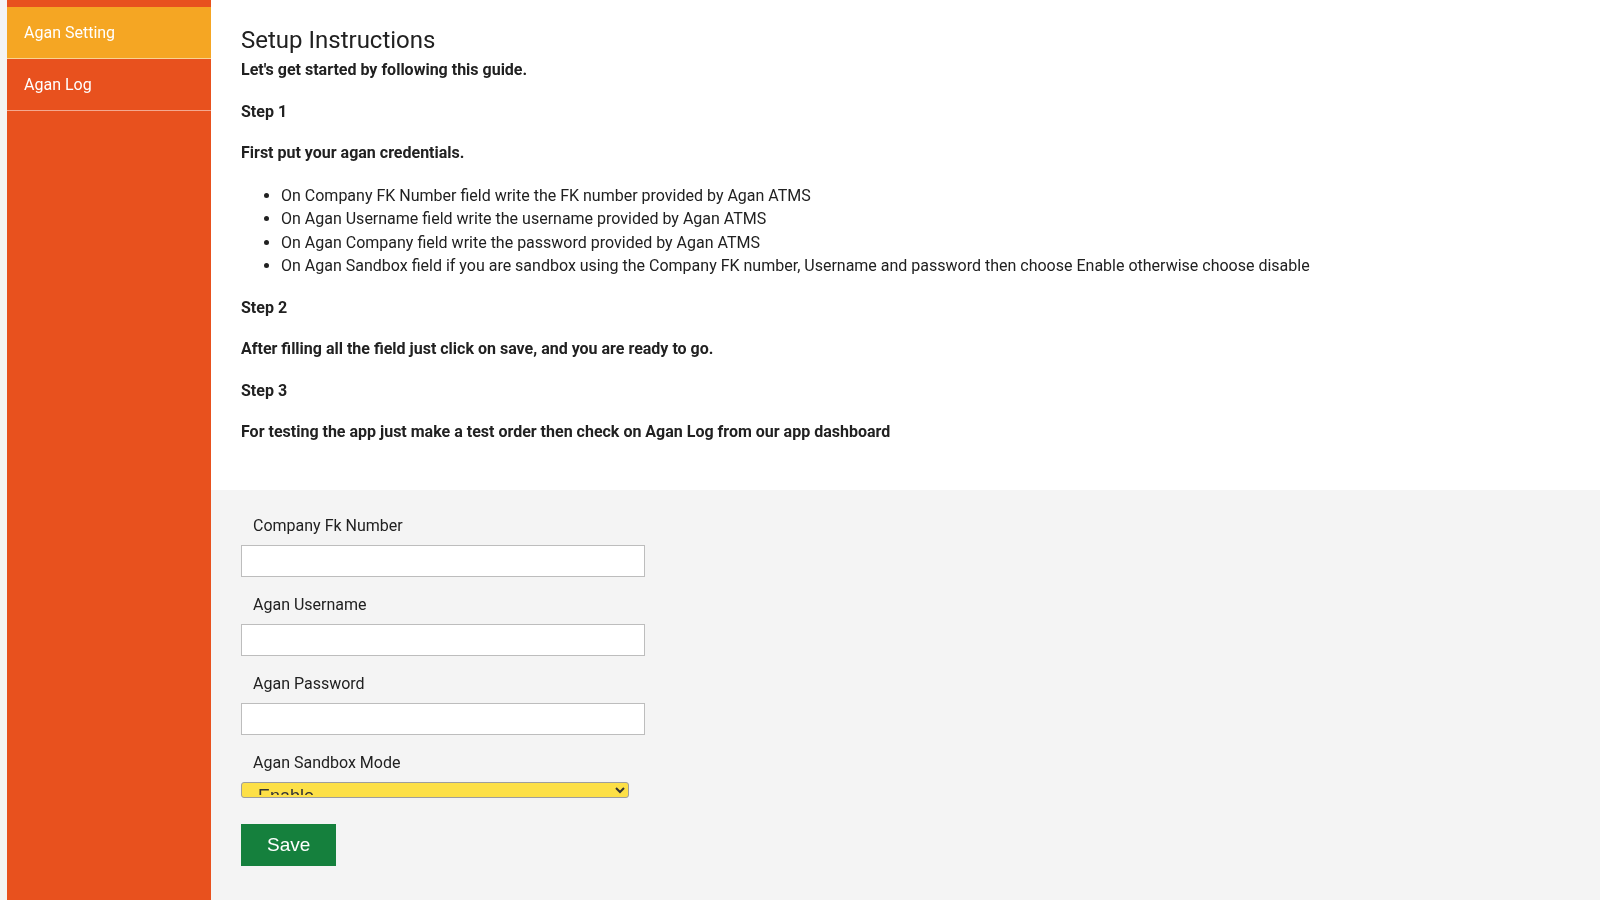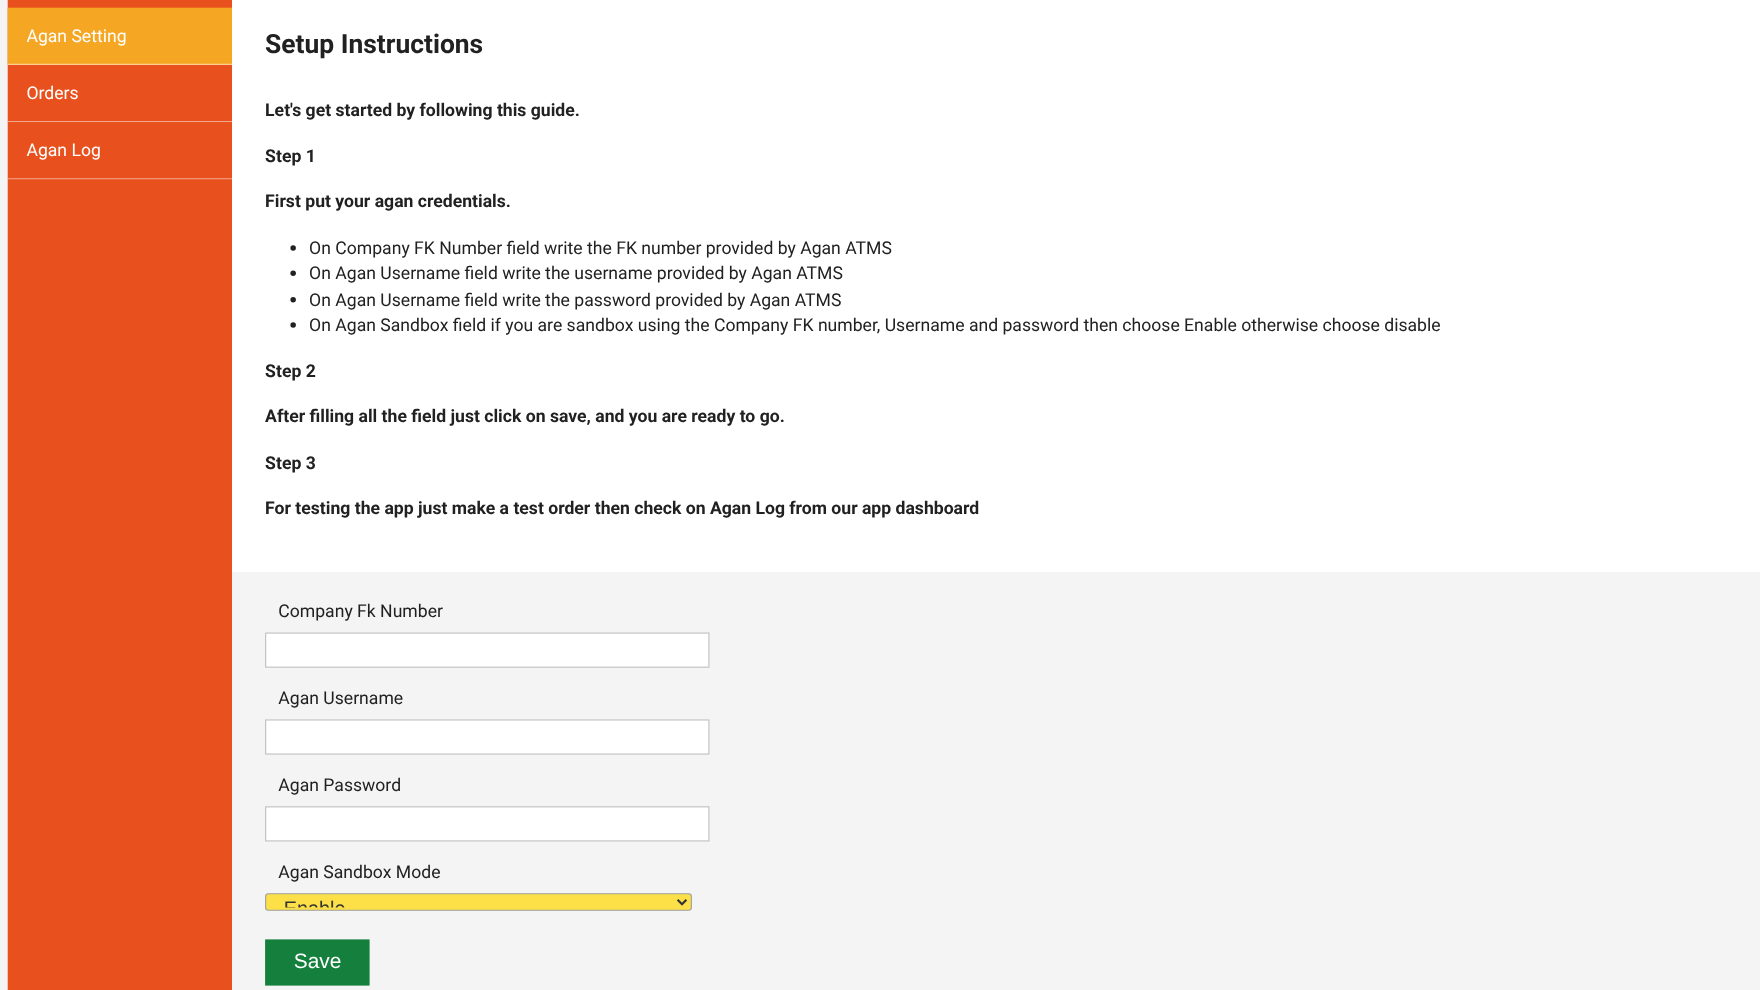--- a/index.html
+++ b/index.html
@@ -43,22 +43,22 @@
       display: flex;
       flex-direction: column;
     }
     .instructions-card {
       background: #fff;
       padding: 26px 30px 30px 30px;
       margin: 0 0 0 0;
     }
     .instructions-card h1 {
       font-size: 24px;
-      font-weight: 700;
-      margin-bottom: 34px;
+      font-weight: 400;
+      margin-bottom: 4px;
     }
     .instructions-card p {
       font-size: 16px;
       margin-bottom: 20px;
       line-height: 1.5;
       font-weight: bold;
     }
     .instructions-card h3 {
       font-size: 16px;
       font-weight: 700;
@@ -117,35 +117,34 @@
       cursor: pointer;
     }
   </style>
 </head>
 <body>
 
 <div class="layout">
   <div class="sidebar-margin"></div>
   <nav class="sidebar">
     <div class="sidebar-item active">Agan Setting</div>
-    <div class="sidebar-item">Orders</div>
     <div class="sidebar-item">Agan Log</div>
   </nav>
 
   <main class="main">
     <section class="instructions-card">
       <h1>Setup Instructions</h1>
       <p>Let's get started by following this guide.</p>
 
       <h3>Step 1</h3>
       <p>First put your agan credentials.</p>
       <ul>
         <li>On Company FK Number field write the FK number provided by Agan ATMS</li>
         <li>On Agan Username field write the username provided by Agan ATMS</li>
-        <li>On Agan Username field write the password provided by Agan ATMS</li>
+        <li>On Agan Company field write the password provided by Agan ATMS</li>
         <li>On Agan Sandbox field if you are sandbox using the Company FK number, Username and password then choose Enable otherwise choose disable</li>
       </ul>
 
       <h3>Step 2</h3>
       <p>After filling all the field just click on save, and you are ready to go.</p>
 
       <h3>Step 3</h3>
       <p style="margin-bottom:16px">For testing the app just make a test order then check on Agan Log from our app dashboard</p>
     </section>
 

